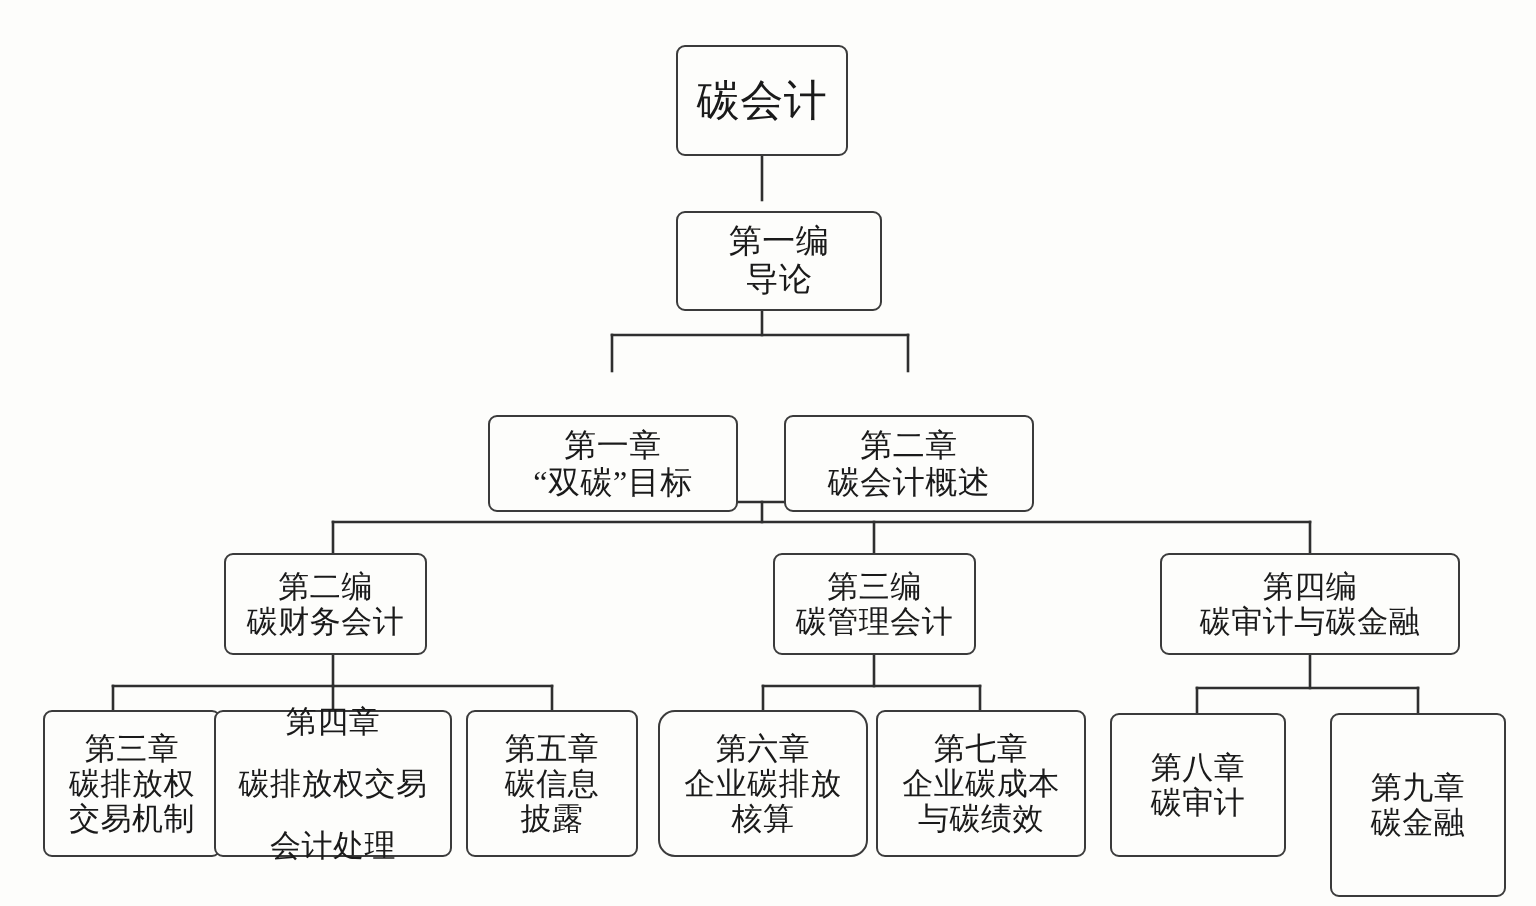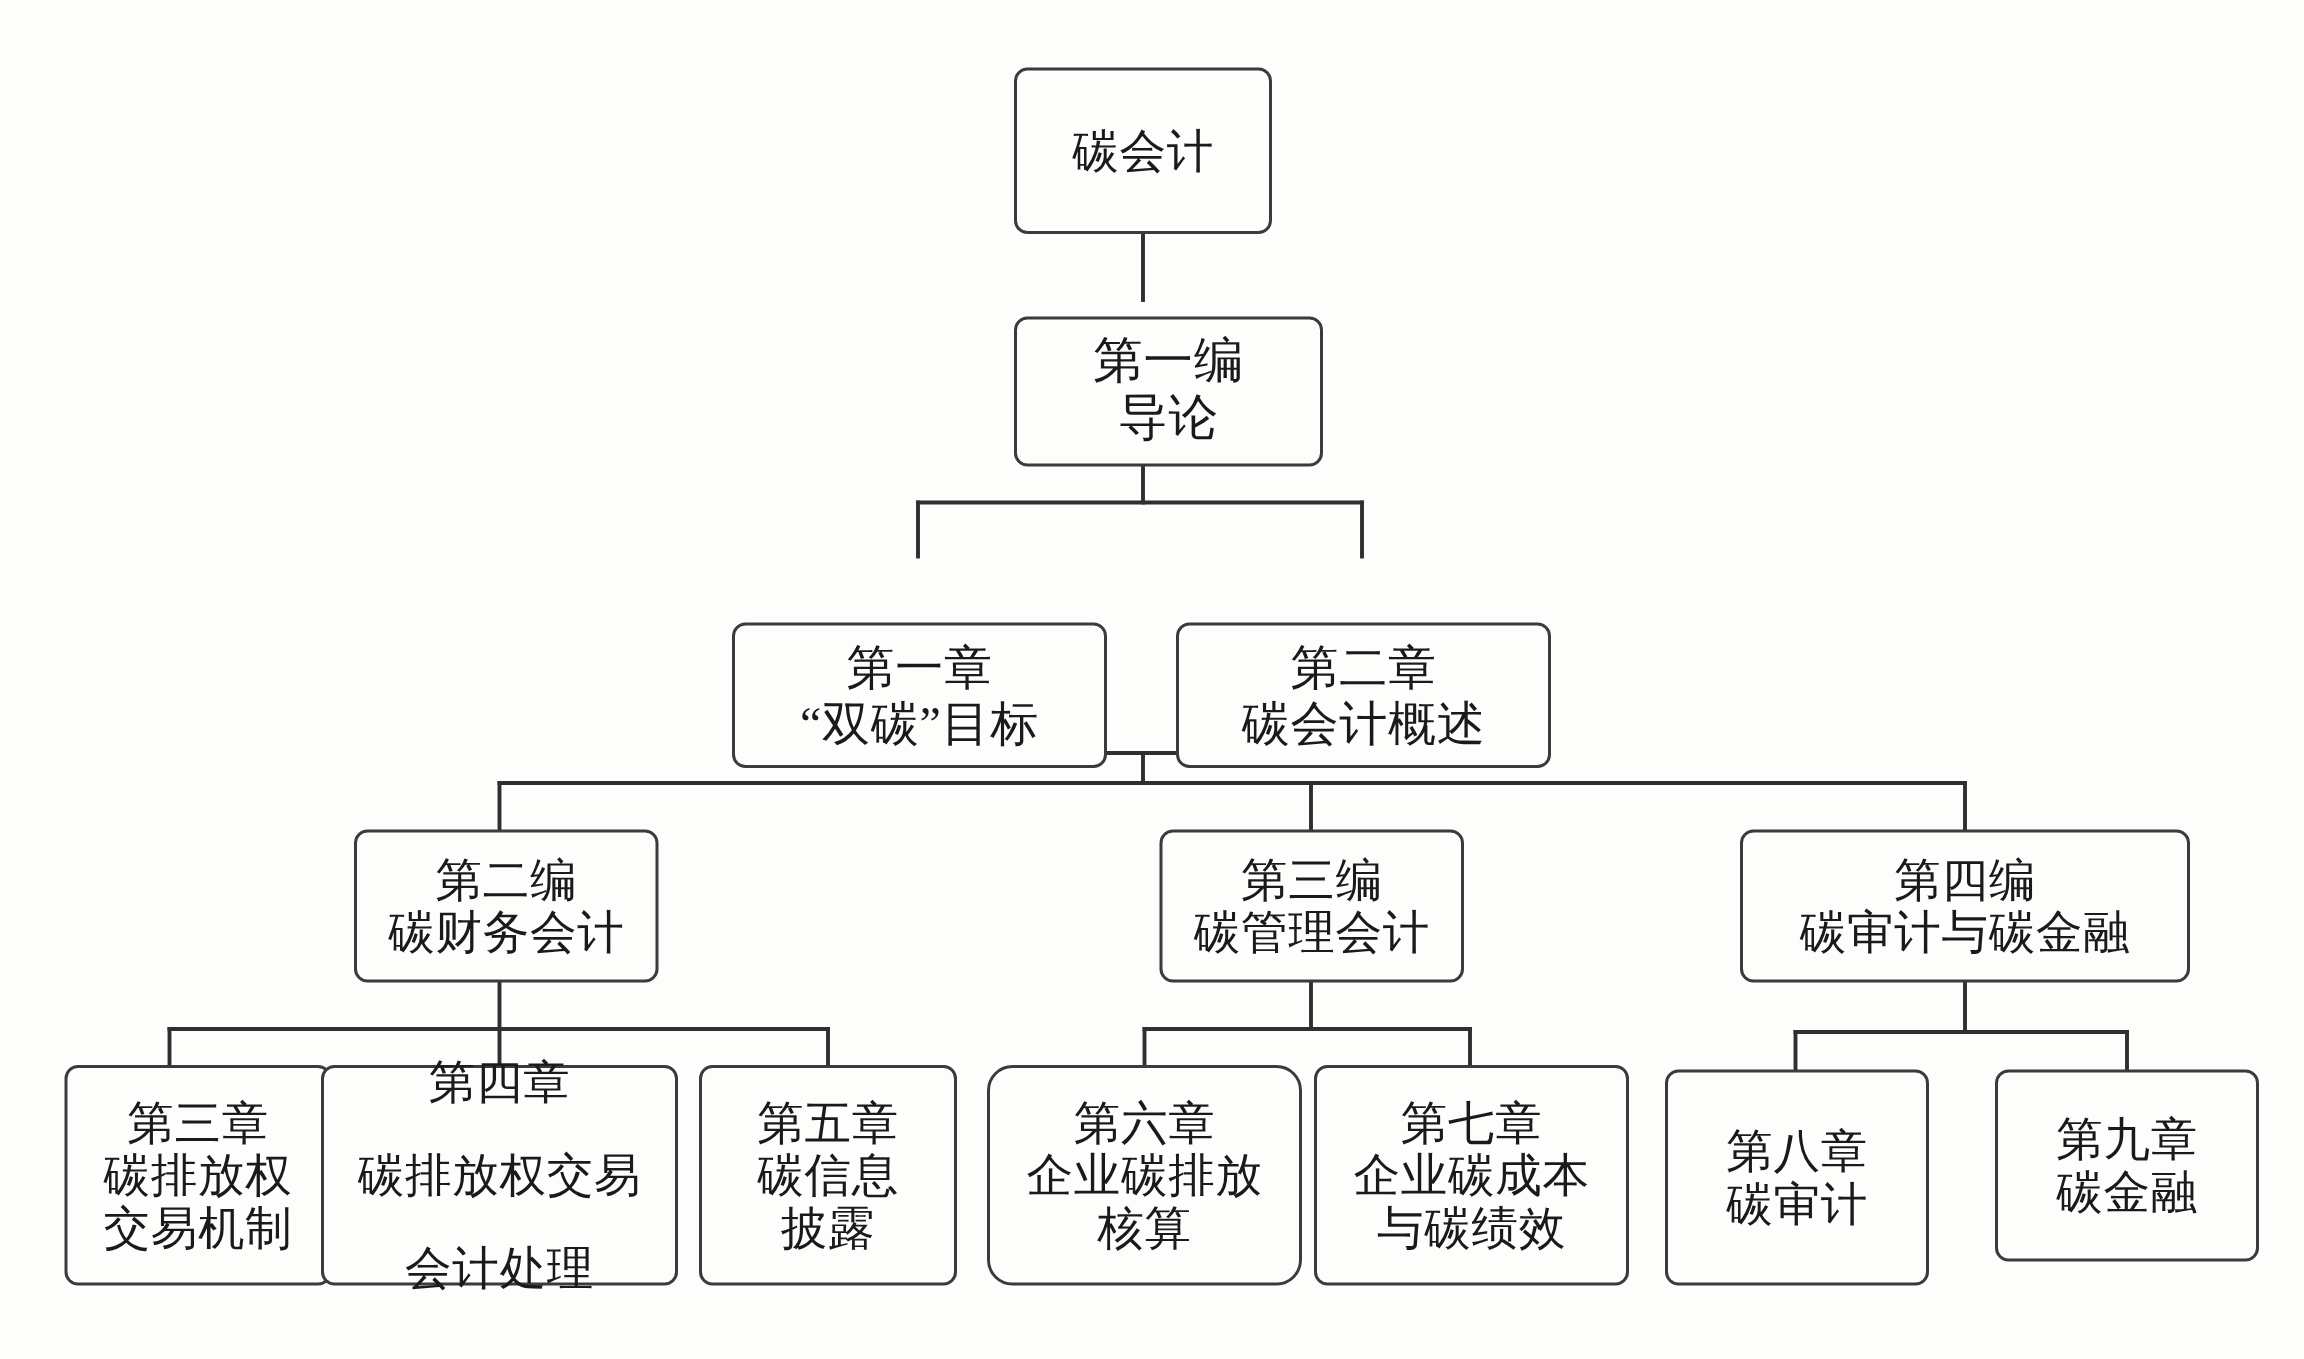--- a/index.html
+++ b/index.html
@@ -45,21 +45,21 @@
     color: #1a1a1a;
     line-height: 1.14;
     letter-spacing: 0.5px;
     z-index: 2;
   }
   .node-line {
     display: block;
     white-space: nowrap;
   }
   
-  .s-root   { font-size: 31px; }
+  .s-root   { font-size: 43px; }
   .s-vol1   { font-size: 33px; }
   .s-chap-a { font-size: 32px; margin-top: 44px; }
   .s-vol    { font-size: 31px; }
   .s-chap   { font-size: 31px; }
 </style>
 </head>
 <body>
 
 <div id="diagram-root">
 
@@ -111,21 +111,21 @@
   <div class="node-box s-chap-a" style="left:488px; top:371px; width:250px; height:97px;">
     <span class="node-line">第一章</span>
     <span class="node-line">“双碳”目标</span>
   </div>
 
   <div class="node-box s-chap-a" style="left:784px; top:371px; width:250px; height:97px;">
     <span class="node-line">第二章</span>
     <span class="node-line">碳会计概述</span>
   </div>
 
-  <div class="node-box s-vol" style="left:236px; top:553px; width:203px; height:102px;">
+  <div class="node-box s-vol" style="left:224px; top:553px; width:203px; height:102px;">
     <span class="node-line">第二编</span>
     <span class="node-line">碳财务会计</span>
   </div>
 
   <div class="node-box s-vol" style="left:773px; top:553px; width:203px; height:102px;justify-content:center;">
     <span class="node-line">第三编</span>
     <span class="node-line">碳管理会计</span>
   </div>
 
   <div class="node-box s-vol" style="left:1160px; top:553px; width:300px; height:102px;">
@@ -161,18 +161,18 @@
     <span class="node-line">第七章</span>
     <span class="node-line">企业碳成本</span>
     <span class="node-line">与碳绩效</span>
   </div>
 
   <div class="node-box s-chap" style="left:1110px; top:713px; width:176px; height:144px;">
     <span class="node-line">第八章</span>
     <span class="node-line">碳审计</span>
   </div>
 
-  <div class="node-box s-chap" style="left:1330px; top:713px; width:176px; height:128px;">
+  <div class="node-box s-chap" style="left:1330px; top:713px; width:176px; height:184px;">
     <span class="node-line">第九章</span>
     <span class="node-line">碳金融</span>
   </div>
 
 </div>
 
 </body></html>

